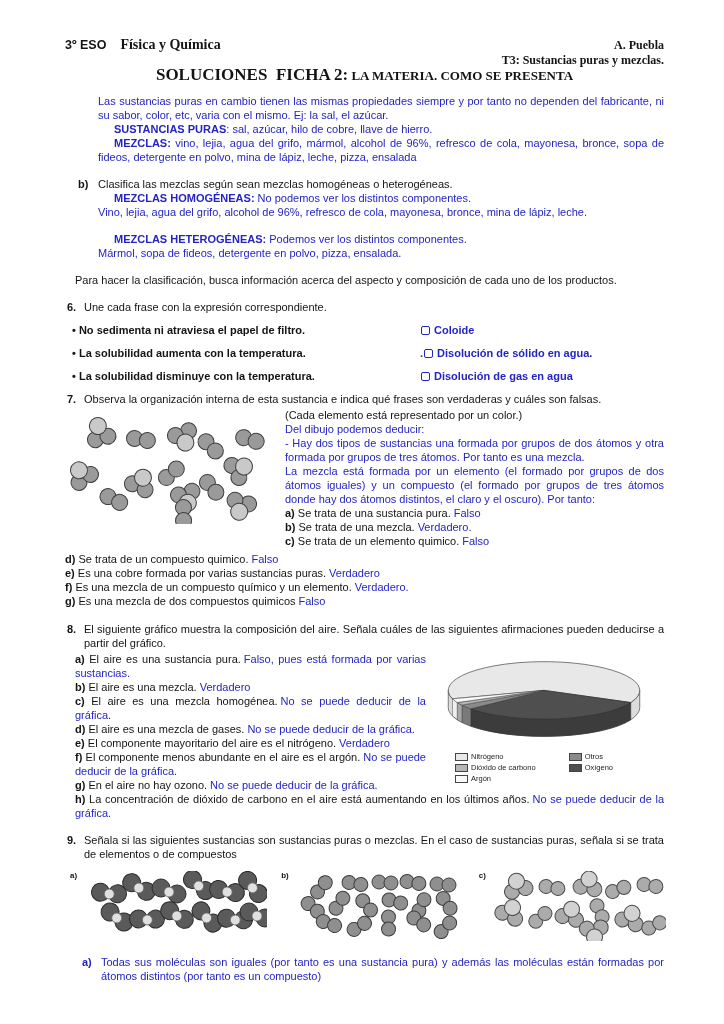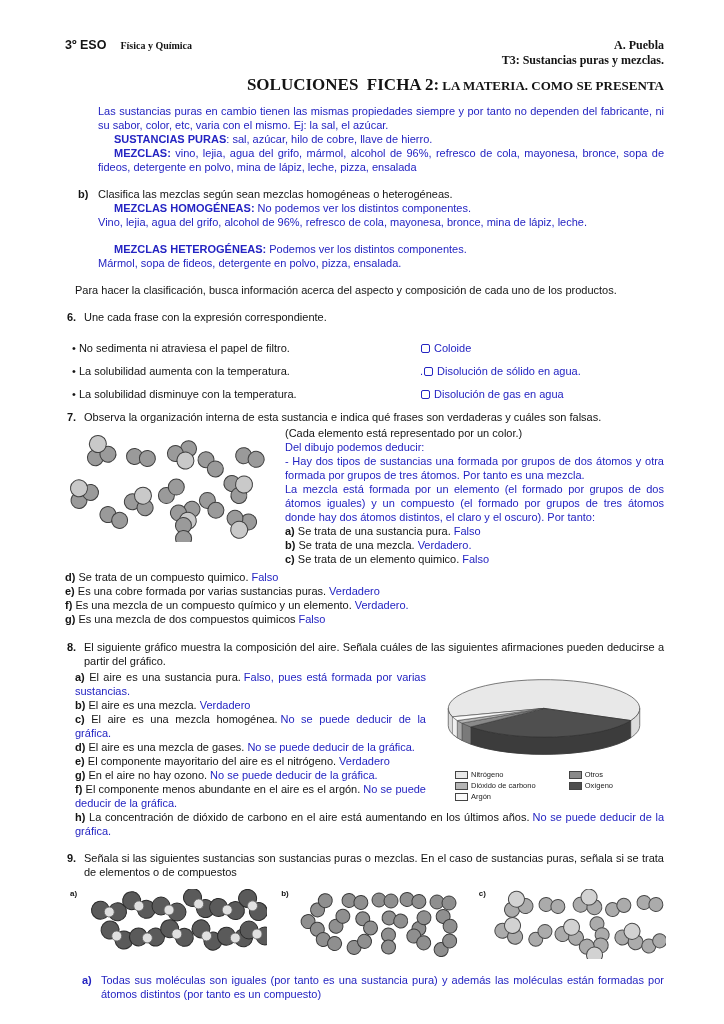--- a/index.html
+++ b/index.html
@@ -8,41 +8,41 @@
         line-height:14px;color:#141414;overflow:hidden;position:relative;}
   .blue{color:#2424c2;}
   .b{font-weight:bold;margin-left:16px;}
   .just{text-align:justify;}
   p{margin:0;}
 
   
   .hdr{display:flex;justify-content:space-between;align-items:flex-start;}
   .hdr-left{display:flex;gap:14px;align-items:baseline;justify-content:center;}
   .course{font-weight:bold;font-size:12.5px;}
-  .subject{font-family:"Liberation Serif",serif;font-weight:bold;font-size:10px;}
+  .subject{font-family:"Liberation Serif",serif;font-weight:bold;font-size:14px;}
   .hdr-right{text-align:right;font-family:"Liberation Serif",serif;font-weight:bold;font-size:12px;line-height:15px;}
-  .doc-title{text-align:right;font-family:"Liberation Serif",serif;font-weight:bold;margin-top:10px;white-space:pre-wrap;}
+  .doc-title{text-align:center;font-family:"Liberation Serif",serif;font-weight:bold;margin-top:0;white-space:pre-wrap;}
   .doc-title .t1{font-size:17px;}
   .doc-title .t2{font-size:13px;}
 
   
   .intro{margin:11px 0 0 33px;}
   
   .pb{display:flex;margin-top:13px;}
   .pb-marker{flex:none;width:20px;margin-left:13px;font-weight:bold;}
   .gap{height:13px;}
   .note{margin:13px 0 0 10px;}
 
   
   .qrow{display:flex;margin-top:13px;}
   .qnum{flex:none;width:17px;margin-left:2px;font-weight:bold;}
   .qtext{flex:1;}
 
   
-  .m-row{display:flex;margin:8px 0 9px 7px;}
+  .m-row{display:flex;margin:0 0 9px 7px;font-weight:bold;}
   .m-left{flex:none;width:348px;}
   .m-right{flex:1;}
   .cbx{display:inline-block;width:7px;height:7px;border:1px solid #2424c2;border-radius:2px;margin:0 4px 0 1px;vertical-align:-1px;}
 
   
   .q7-body{position:relative;margin-top:2px;min-height:144px;}
   .q7-svg{position:absolute;left:2px;top:4px;}
   .q7-right{margin-left:220px;}
   .itm{margin-left:0;}
   .itm .mk{font-weight:bold;}
@@ -273,22 +273,22 @@
                 <span>Oxígeno</span>
               </div>
           </div>
         </div>
       </div>
       <p class="itm just"><span class="mk">a)</span> <span>El aire es una sustancia pura.</span><span class="blue ans">Falso, pues está formada por varias sustancias.</span></p>
       <p class="itm just"><span class="mk">b)</span> <span>El aire es una mezcla.</span><span class="blue ans">Verdadero</span></p>
       <p class="itm just"><span class="mk">c)</span> <span>El aire es una mezcla homogénea.</span><span class="blue ans">No se puede deducir de la gráfica.</span></p>
       <p class="itm just"><span class="mk">d)</span> <span>El aire es una mezcla de gases.</span><span class="blue ans">No se puede deducir de la gráfica.</span></p>
       <p class="itm just"><span class="mk">e)</span> <span>El componente mayoritario del aire es el nitrógeno.</span><span class="blue ans">Verdadero</span></p>
+      <p class="itm just"><span class="mk">f)</span> <span>El componente menos abundante en el aire es el argón.</span><span class="blue ans">No se puede deducir de la gráfica.</span></p>
       <p class="itm just"><span class="mk">g)</span> <span>En el aire no hay ozono.</span><span class="blue ans">No se puede deducir de la gráfica.</span></p>
-      <p class="itm just"><span class="mk">f)</span> <span>El componente menos abundante en el aire es el argón.</span><span class="blue ans">No se puede deducir de la gráfica.</span></p>
       <p class="itm just"><span class="mk">h)</span> <span>La concentración de dióxido de carbono en el aire está aumentando en los últimos años.</span><span class="blue ans">No se puede deducir de la gráfica.</span></p>
     </div>
   </div>
 
   <div>
     <div class="qrow" style="margin-top:13px;">
       <span class="qnum">9.</span>
       <span class="qtext just">Señala si las siguientes sustancias son sustancias puras o mezclas. En el caso de sustancias puras, señala si se trata de elementos o de compuestos</span>
     </div>
     <div class="diagrams">

